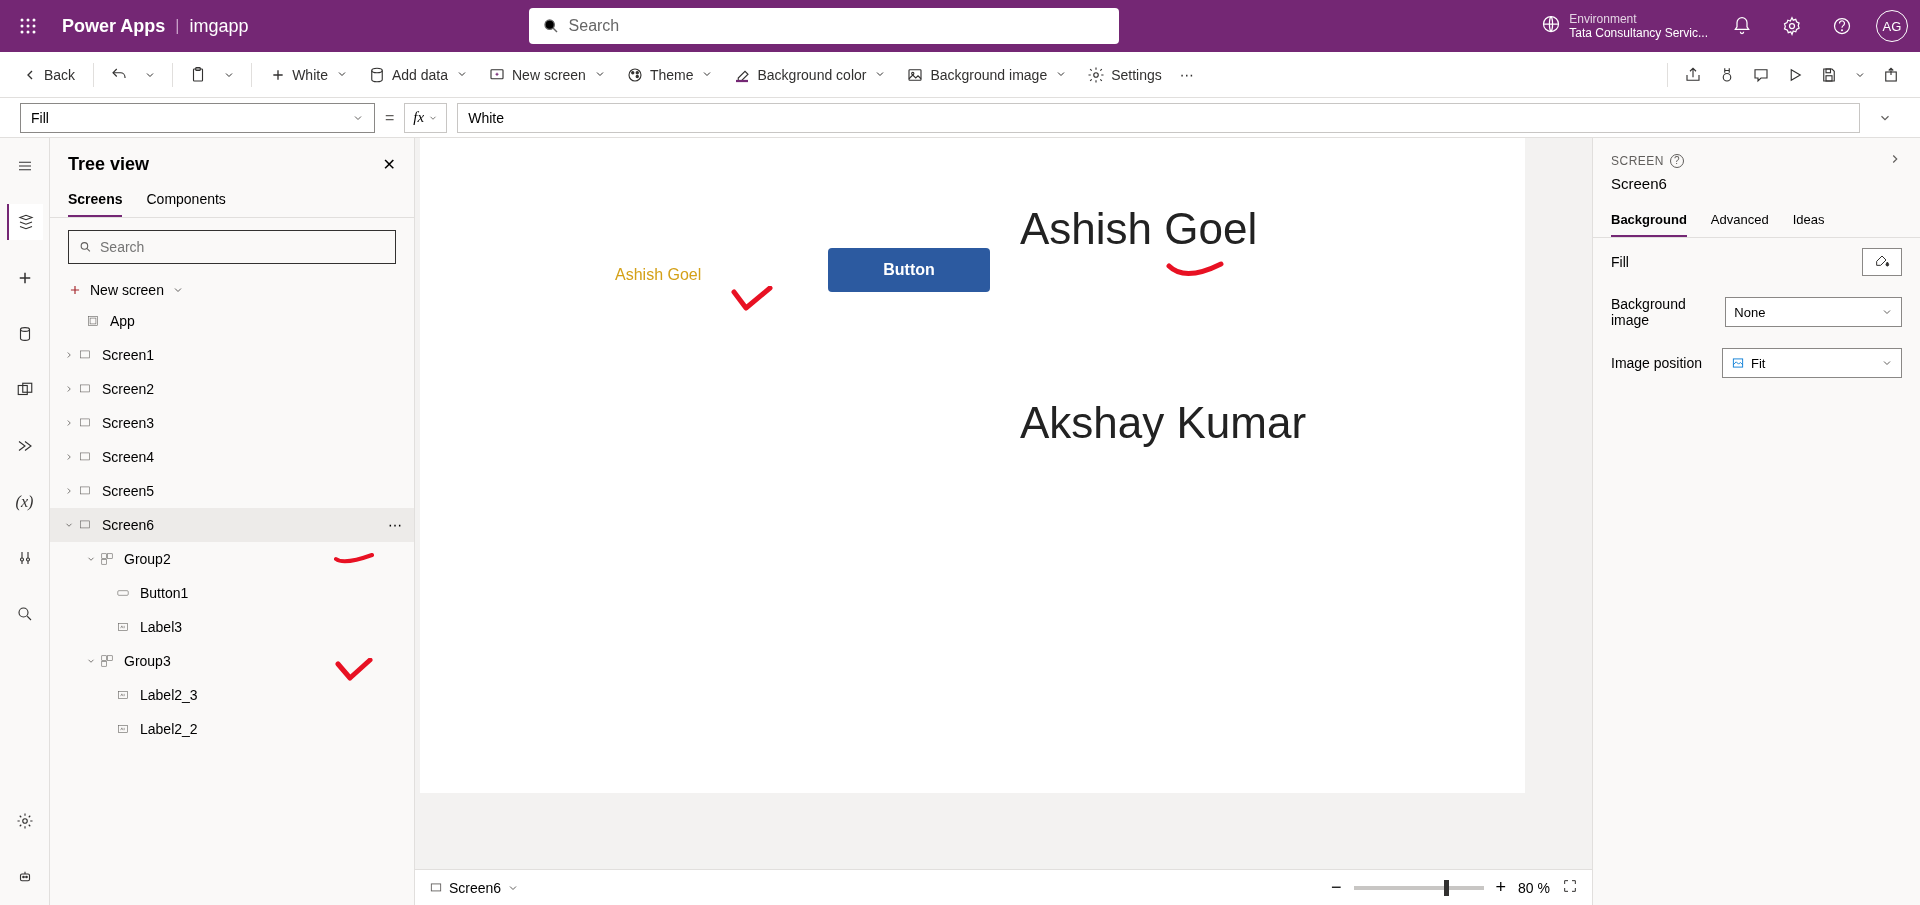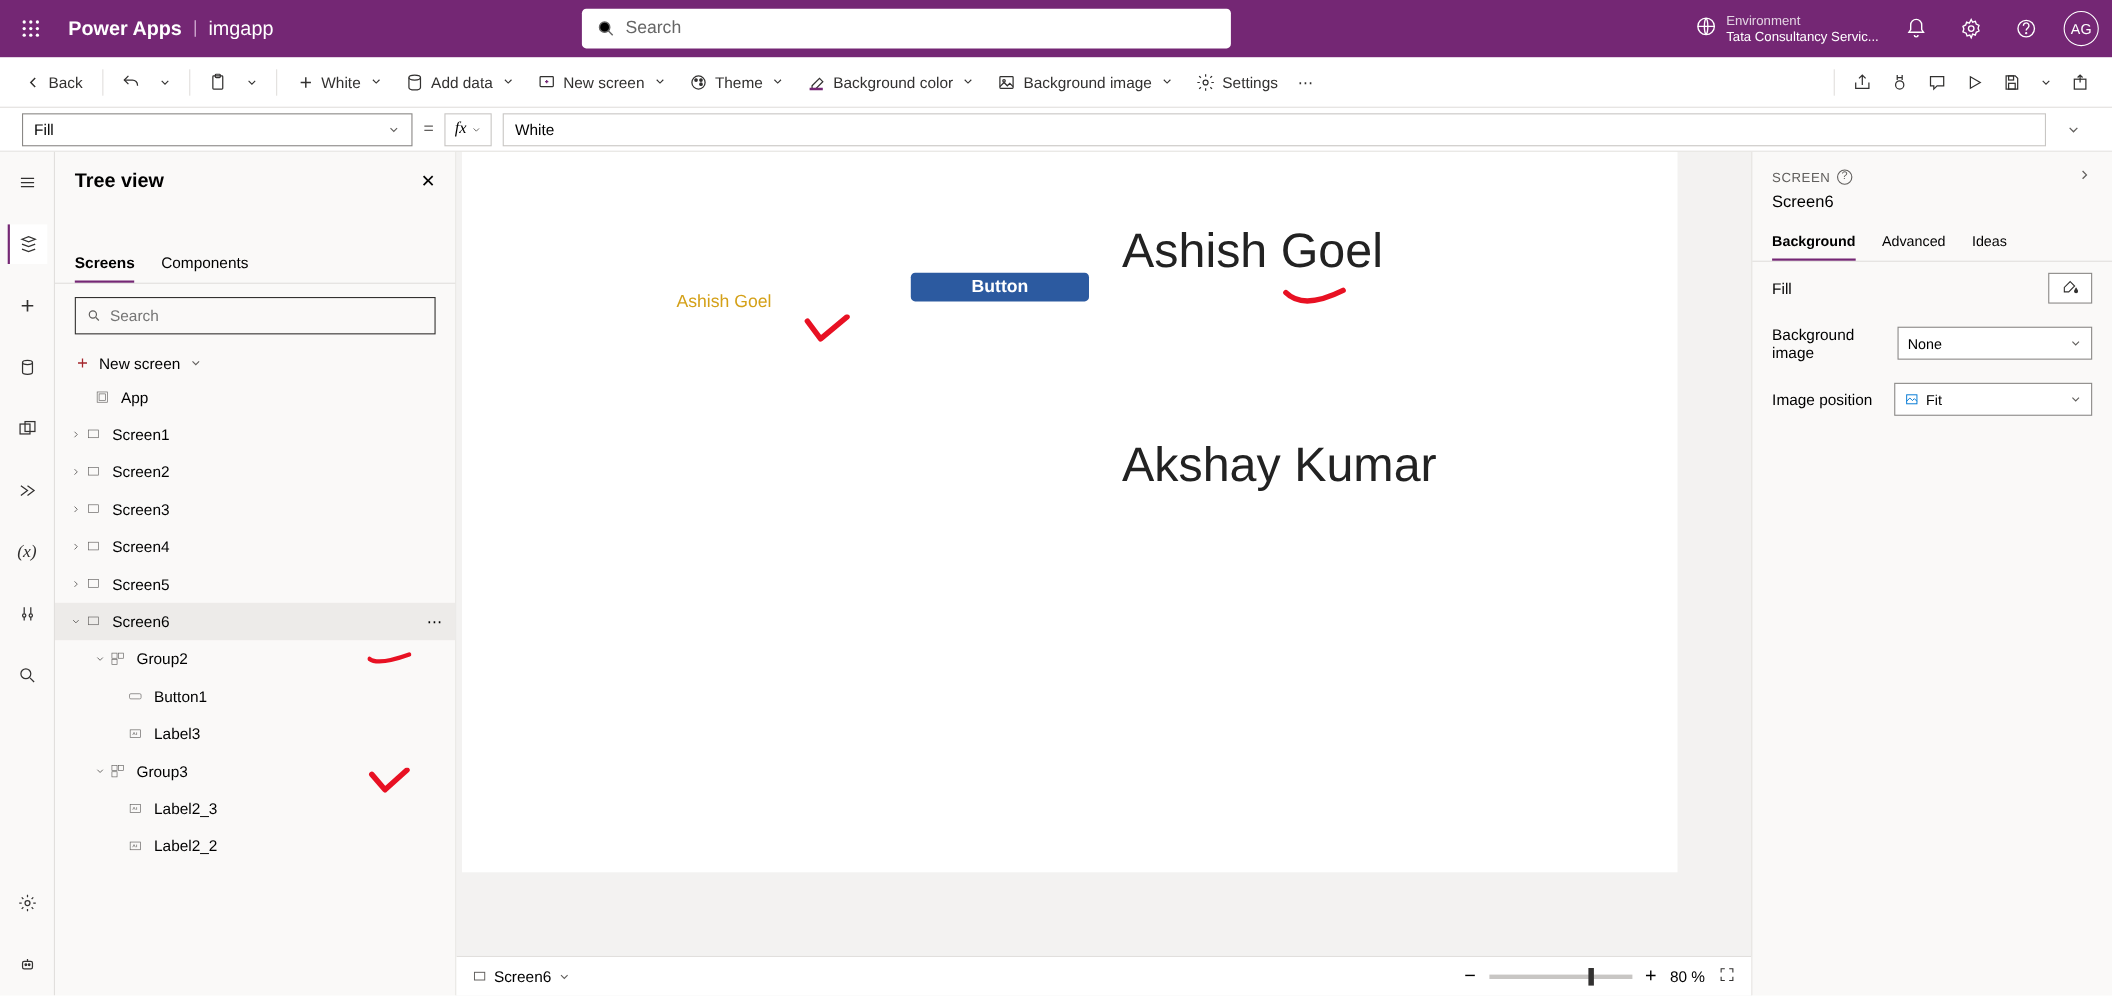--- a/index.html
+++ b/index.html
@@ -43,38 +43,38 @@
 .rail{width:50px;border-right:1px solid #e1dfdd;background:#faf9f8;display:flex;flex-direction:column;align-items:center;padding-top:10px;gap:20px;}
 .rail .r{width:36px;height:36px;display:flex;align-items:center;justify-content:center;cursor:pointer;font-size:16px;color:#323130;}
 .rail .r.active{background:#fff;border-left:2px solid #742774;}
 .rail svg{stroke:#323130;fill:none;}
 .rail .bottom{margin-top:auto;margin-bottom:10px;display:flex;flex-direction:column;gap:20px;}
 
 .tree{width:365px;border-right:1px solid #e1dfdd;background:#faf9f8;display:flex;flex-direction:column;}
 .tree-hd{display:flex;align-items:center;justify-content:space-between;padding:16px 18px 8px;}
 .tree-hd h2{font-size:18px;font-weight:600;}
 .tree-tabs{display:flex;gap:24px;padding:0 18px;border-bottom:1px solid #e1dfdd;}
-.tree-tab{padding:8px 0;font-size:14px;cursor:pointer;border-bottom:2px solid transparent;margin-top:40px;}
+.tree-tab{padding:8px 0;font-size:14px;cursor:pointer;border-bottom:2px solid transparent;}
 .tree-tab.active{border-bottom-color:#742774;font-weight:600;}
 .tree-search{margin:12px 18px;border:1px solid #323130;height:34px;display:flex;align-items:center;padding:0 10px;gap:8px;}
 .tree-search input{border:none;outline:none;background:transparent;font-size:14px;width:100%;}
 .new-screen{display:flex;align-items:center;gap:8px;padding:6px 18px;font-size:14px;cursor:pointer;}
 .tree-list{flex:1;overflow:auto;}
 .node{display:flex;align-items:center;height:34px;font-size:14px;cursor:pointer;position:relative;}
 .node.sel{background:#edebe9;}
 .node .ell{position:absolute;right:12px;}
 .i-chev{width:14px;flex-shrink:0;display:flex;justify-content:center;}
 .i-type{width:18px;height:18px;margin-right:8px;display:flex;align-items:center;justify-content:center;}
 .i-type svg{stroke:#605e5c;fill:none;}
 
 .canvas-wrap{flex:1;background:#f3f2f1;position:relative;display:flex;flex-direction:column;}
 .canvas-scroll{flex:1;overflow:auto;position:relative;}
 .canvas{background:#fff;width:1105px;height:655px;margin:0 0 0 5px;position:relative;}
 .c-label1{position:absolute;left:195px;top:128px;color:#d4a017;font-size:16px;}
-.c-button{position:absolute;left:408px;top:110px;width:162px;height:26px;background:#2c5aa0;color:#fff;font-size:16px;font-weight:600;border:none;border-radius:4px;display:flex;align-items:center;justify-content:center;}
+.c-button{position:absolute;left:408px;top:110px;width:162px;height:44px;background:#2c5aa0;color:#fff;font-size:16px;font-weight:600;border:none;border-radius:4px;display:flex;align-items:center;justify-content:center;}
 .c-lbl2{position:absolute;left:600px;top:66px;font-size:44px;font-weight:400;color:#222;}
 .c-lbl3{position:absolute;left:600px;top:260px;font-size:44px;font-weight:400;color:#222;}
 .canvas-bot{height:36px;border-top:1px solid #e1dfdd;background:#fff;display:flex;align-items:center;padding:0 14px;gap:10px;font-size:14px;}
 .canvas-bot .scr{display:flex;align-items:center;gap:6px;}
 .zoom{margin-left:auto;display:flex;align-items:center;gap:12px;}
 .zoom-track{width:130px;height:4px;background:#c8c6c4;position:relative;}
 .zoom-thumb{position:absolute;width:5px;height:16px;background:#323130;top:-6px;left:90px;}
 
 .rpanel{width:328px;border-left:1px solid #e1dfdd;background:#faf9f8;display:flex;flex-direction:column;padding:14px 0;}
 .rpanel-hd{display:flex;align-items:center;padding:0 18px 6px;font-size:12px;color:#605e5c;letter-spacing:.5px;gap:6px;}

